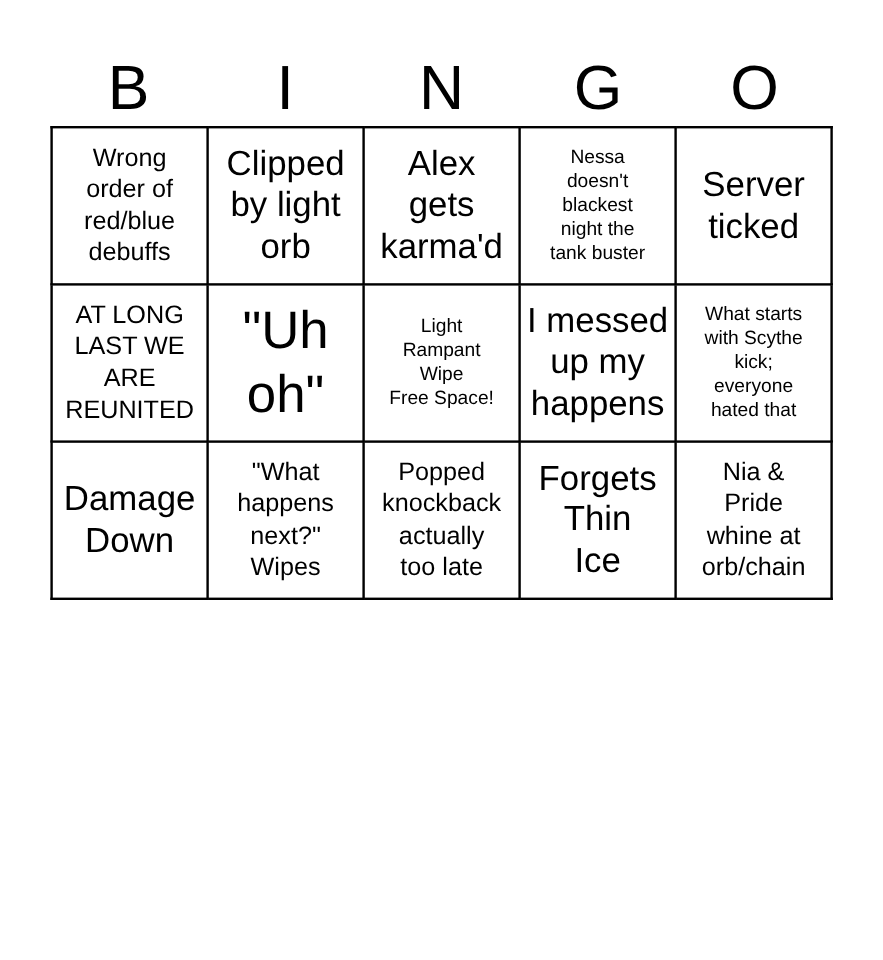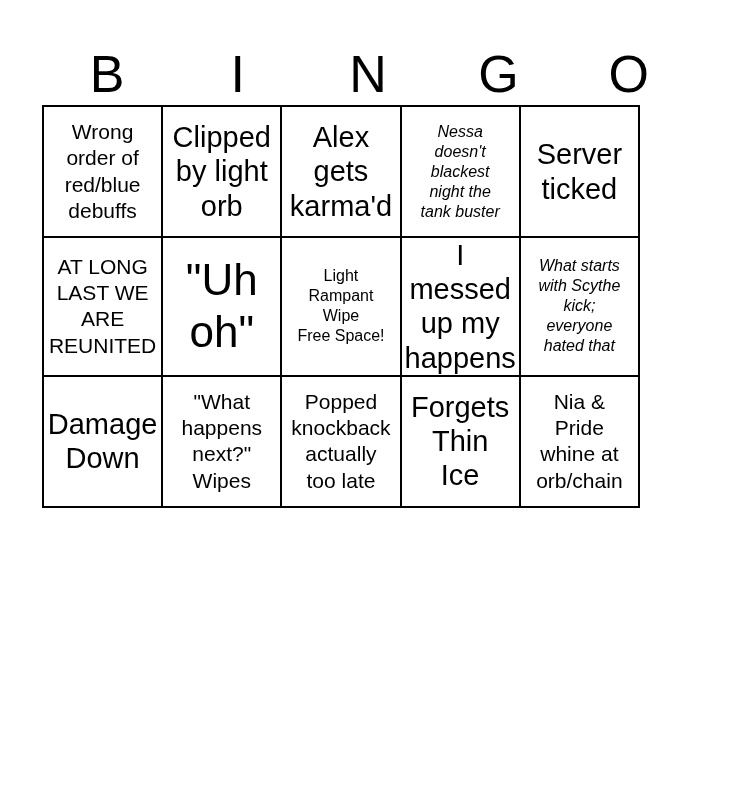--- a/index.html
+++ b/index.html
@@ -29,39 +29,39 @@
   .title-letter {
     flex: 1 1 0;
     text-align: center;
     font-size: 52px;
     line-height: 1;
     color: #000000;
   }
   table.board {
     border-collapse: collapse;
     table-layout: fixed;
-    width: 598px;
+    width: 652px;
     background: #ffffff;
   }
   td.cell {
     border: 2px solid #000000;
     height: 129px;
     text-align: center;
     vertical-align: middle;
     white-space: pre-line;
     padding: 0 2px;
     overflow: hidden;
     background: #ffffff;
     color: #000000;
   }
   td.cell.xl { font-size: 44px; line-height: 1.2; }
   td.cell.lg { font-size: 29px; line-height: 1.18; }
   td.cell.md { font-size: 21px; line-height: 1.25; }
   td.cell.sm { font-size: 16px; line-height: 1.25; }
-  td.cell.xs { font-size: 16px; line-height: 1.25; font-style: italic; }
+  td.cell.xs { font-size: 16px; line-height: 1.25; }
 </style>
 </head>
 <body>
 
 <div class="page">
   <div class="card">
 
     <div class="title-row">
       <span class="title-letter">B</span>
       <span class="title-letter">I</span>

